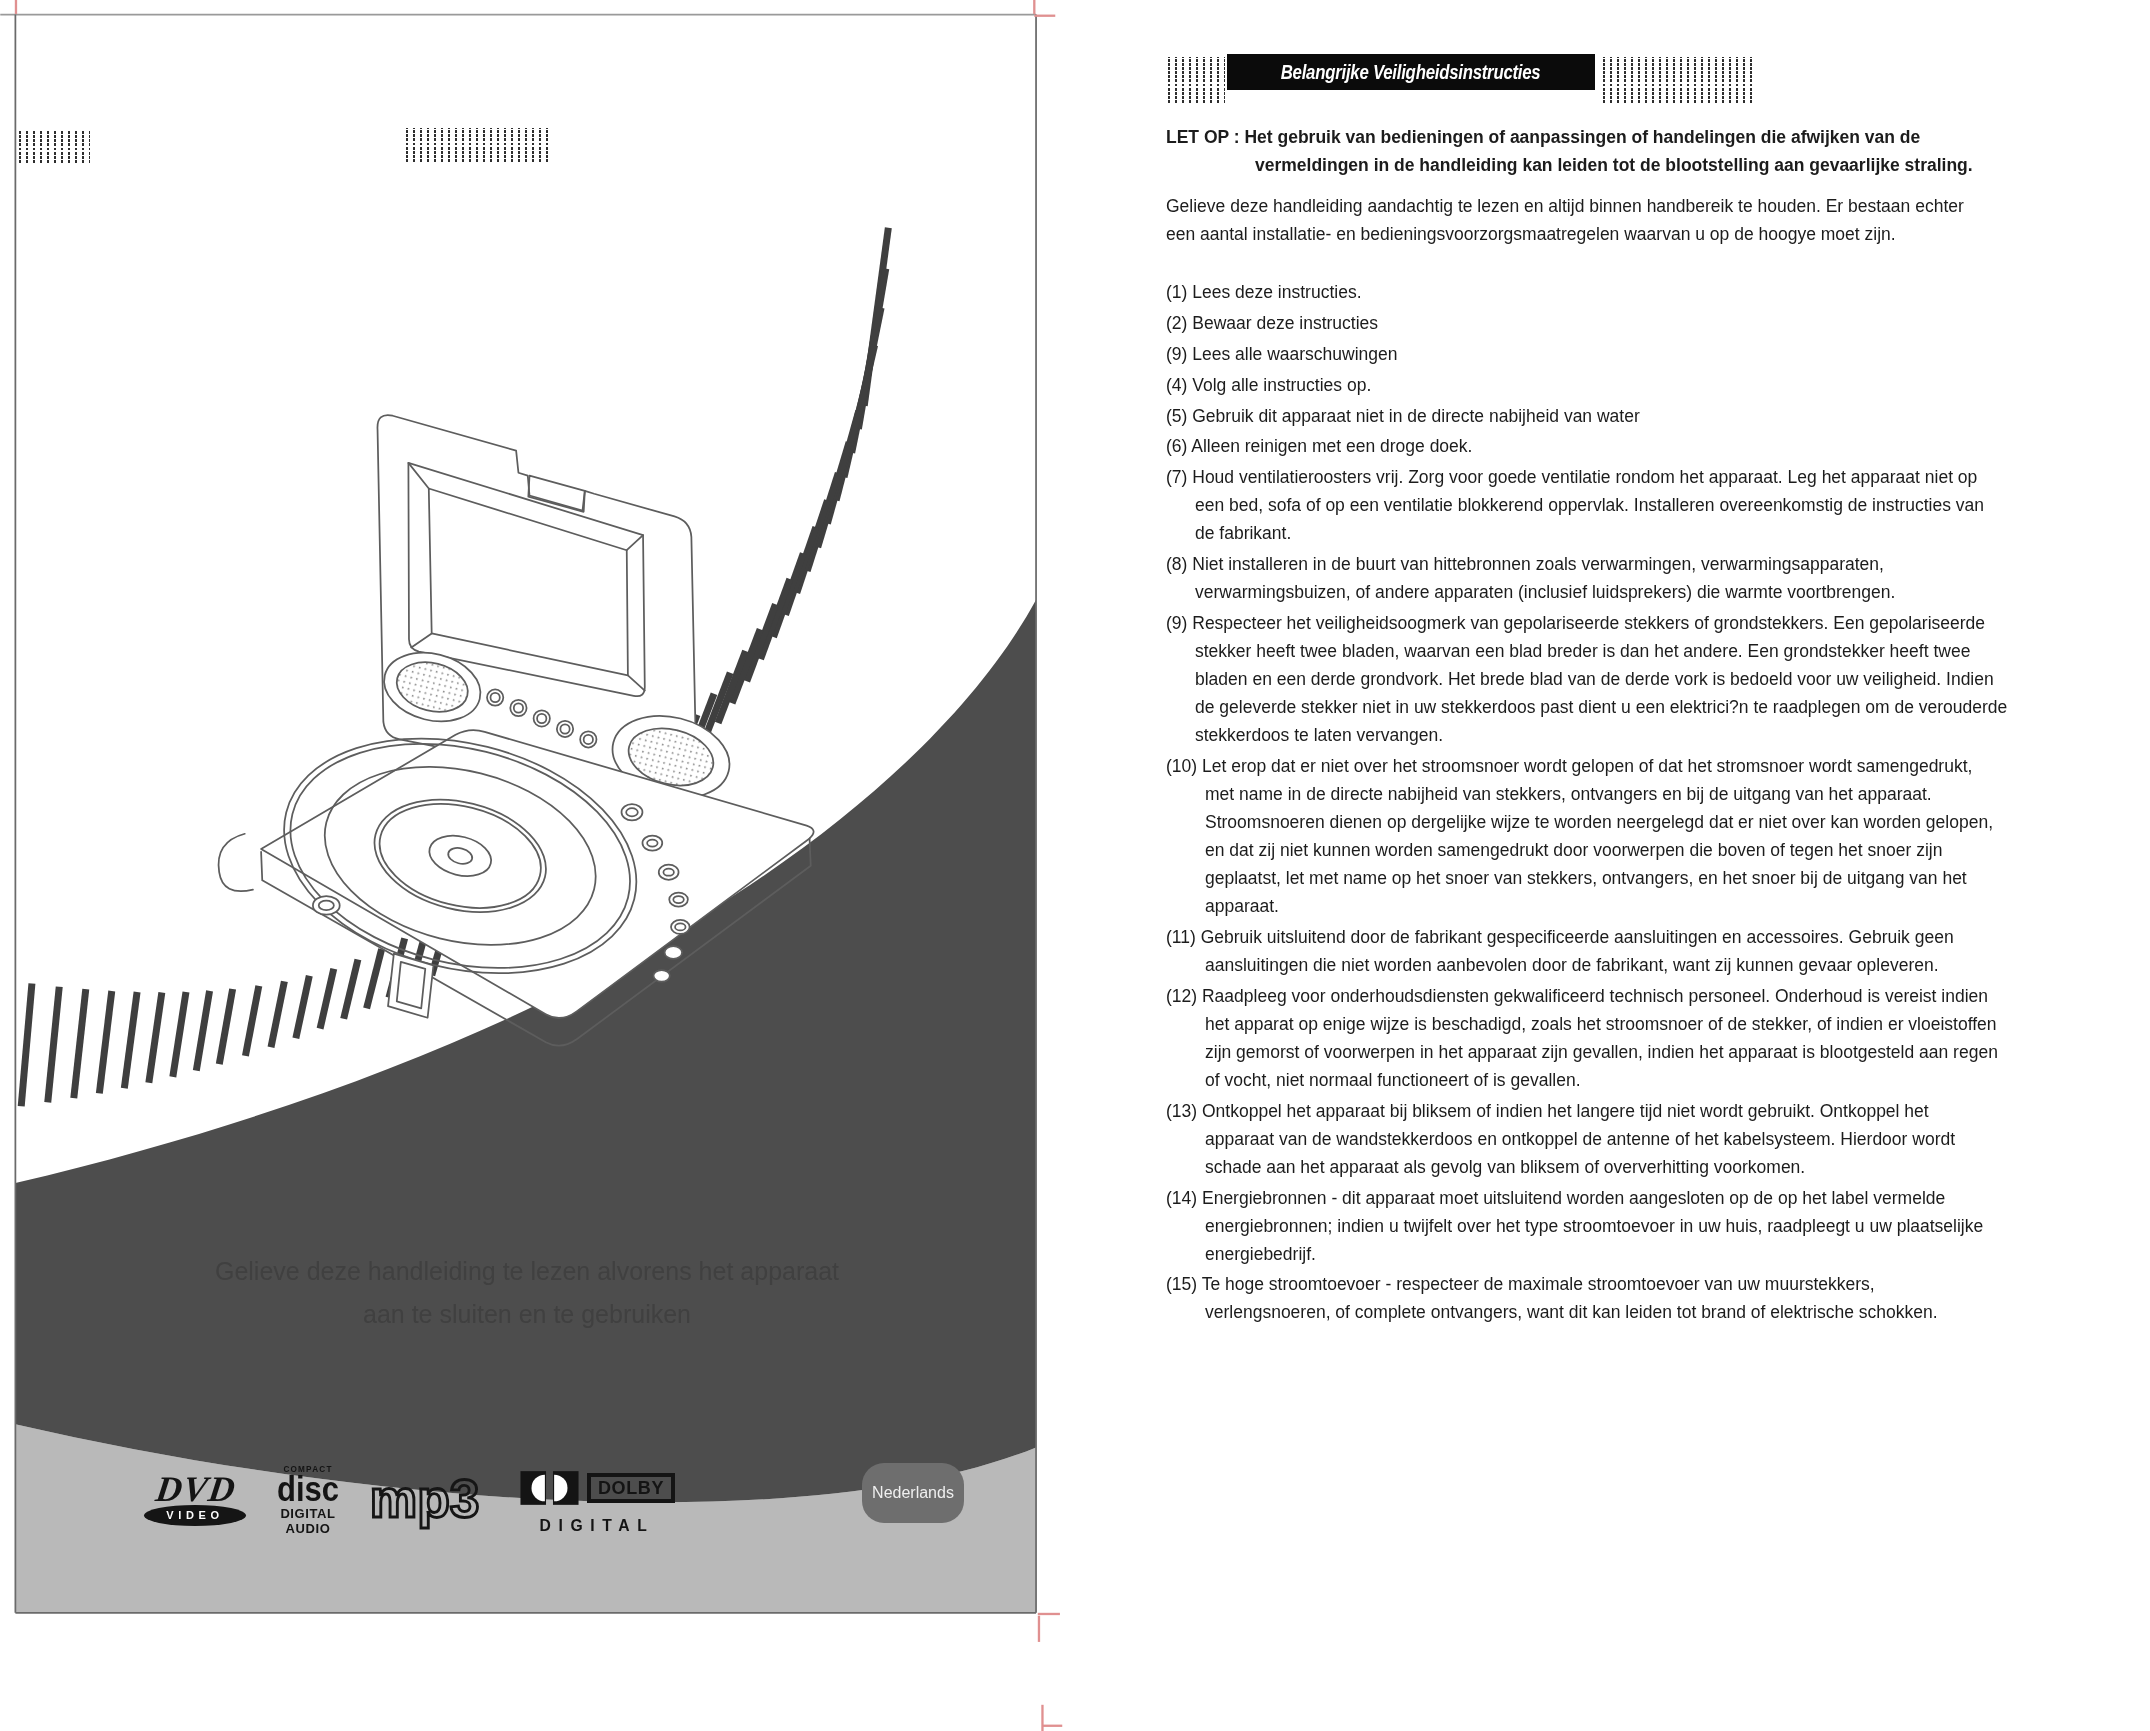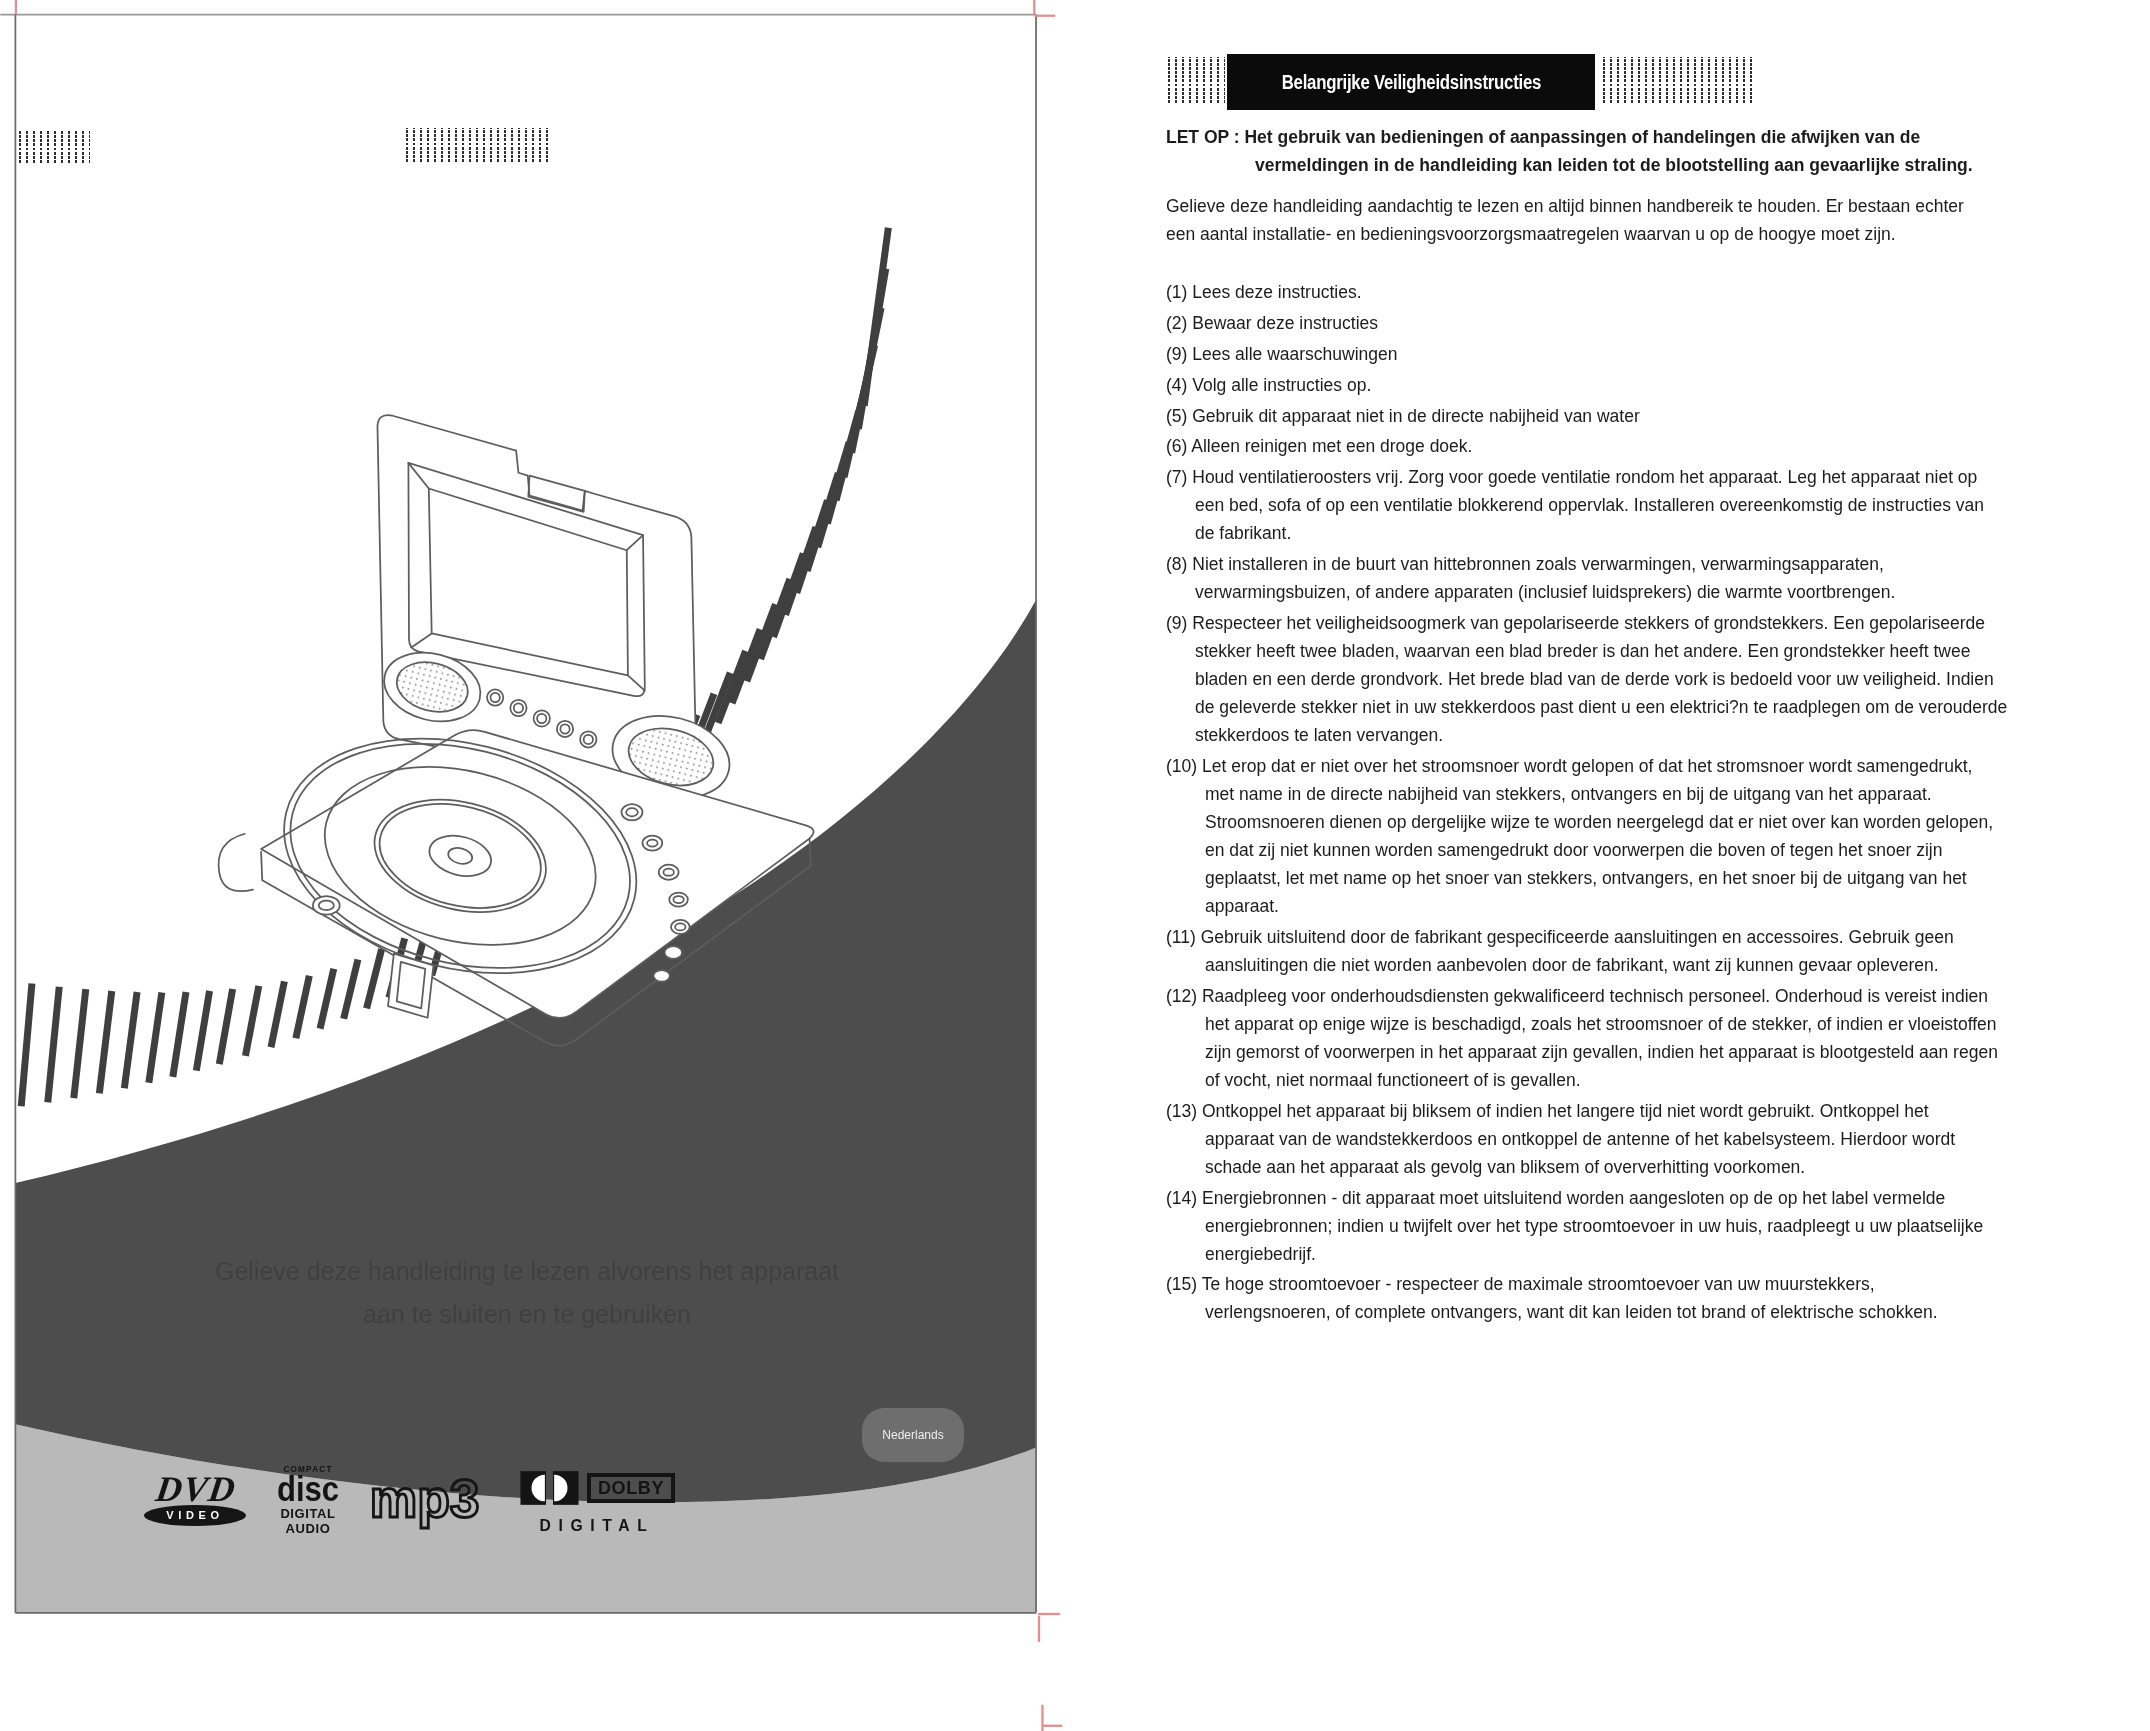--- a/index.html
+++ b/index.html
@@ -8,41 +8,41 @@
   
   .cover-art{position:absolute;left:0;top:0;}
   .dotcols{position:absolute;
     background-image:
       repeating-linear-gradient(0deg,#ffffff 0 1.2px,transparent 1.2px 4.1px),
       repeating-linear-gradient(90deg,#2e2e2e 0 2.3px,transparent 2.3px 7px);}
   .stripe-a{left:19px;top:131px;width:71px;height:33px;}
   .stripe-b{left:406px;top:128px;width:146px;height:35px;}
   .cover-notice{position:absolute;left:157px;top:1250px;width:740px;text-align:center;
     color:#404040;font-size:25px;line-height:43px;white-space:pre-line;}
-  .lang-pill{position:absolute;left:862px;top:1408px;width:102px;height:54px;border-radius:22px;
-    background:#6e6e6e;color:#efefef;font-size:12px;display:flex;align-items:center;justify-content:center;}
+  .lang-pill{position:absolute;left:862px;top:1463px;width:102px;height:60px;border-radius:22px;
+    background:#6e6e6e;color:#efefef;font-size:16px;display:flex;align-items:center;justify-content:center;}
   .logos{position:absolute;left:0;top:0;}
   .logo{position:absolute;color:#141414;}
   .logo-dvd{left:144px;top:1472px;width:104px;text-align:center;}
   .dvd-main{font-family:"Liberation Serif",serif;font-style:italic;font-weight:700;font-size:36px;
     letter-spacing:1.2px;transform:skewX(-8deg);line-height:35px;}
   .dvd-ellipse{width:102px;height:21px;border-radius:50%;background:#151515;color:#fff;
     font-size:11px;font-weight:700;letter-spacing:4.7px;display:flex;align-items:center;justify-content:center;margin-top:-2.3px;}
   .logo-cd{left:267px;top:1465px;width:82px;text-align:center;}
   .cd-top{font-size:8.2px;font-weight:700;letter-spacing:1.2px;}
   .cd-main{font-size:31px;font-weight:700;line-height:30px;transform:scaleY(1.15);}
   .cd-bottom{font-size:13px;font-weight:700;letter-spacing:0.6px;margin-top:2.3px;}
   .logo-mp3{left:366px;top:1468px;}
   .logo-dolby{left:519px;top:1470px;}
   .dolby-row{display:flex;align-items:center;gap:7px;}
   .dolby-box{border:4.1px solid #141414;padding:0.6px 7px;font-size:18px;font-weight:700;letter-spacing:0.6px;}
   .dolby-sub{font-size:15.7px;font-weight:700;letter-spacing:7.6px;margin-top:11px;text-align:center;}
   
-  .title-box{position:absolute;left:1227px;top:54px;width:368px;height:56px;background:var(--title-bg,#0b0b0b);
-    display:flex;align-items:center;justify-content:center;overflow:hidden;}
+  .title-box{position:absolute;left:1227px;top:54px;width:368px;height:36px;background:var(--title-bg,#0b0b0b);
+    display:flex;align-items:center;justify-content:center;overflow:hidden;font-style:italic;}
   .title-box h1{margin:0;color:#ffffff;font-size:20px;font-weight:700;white-space:nowrap;
     transform:scaleX(0.84);letter-spacing:-0.3px;}
   .dots-left{left:1168px;top:57px;width:57px;height:47px;}
   .dots-right{left:1603px;top:57px;width:151px;height:47px;}
   .caution{position:absolute;left:1166px;top:123px;width:920px;font-weight:700;font-size:17.5px;
     line-height:28px;white-space:pre-line;padding-left:89px;text-indent:-89px;margin:0;}
   .intro{position:absolute;left:1166px;top:192px;width:920px;font-size:17.5px;line-height:28px;
     white-space:pre-line;margin:0;}
   .safety-list{position:absolute;left:1166px;top:278px;width:920px;font-size:17.5px;line-height:28px;}
   .safety-list p{margin:0 0 2.9px 0;white-space:pre-line;}

